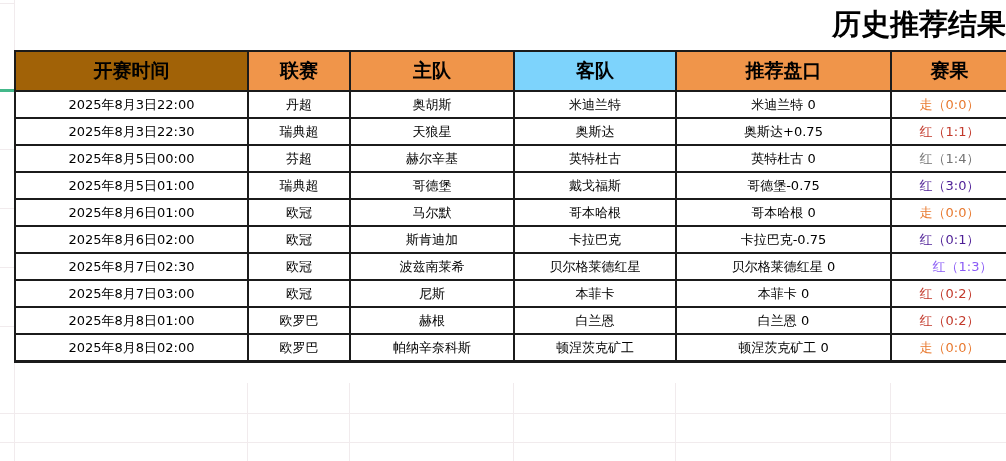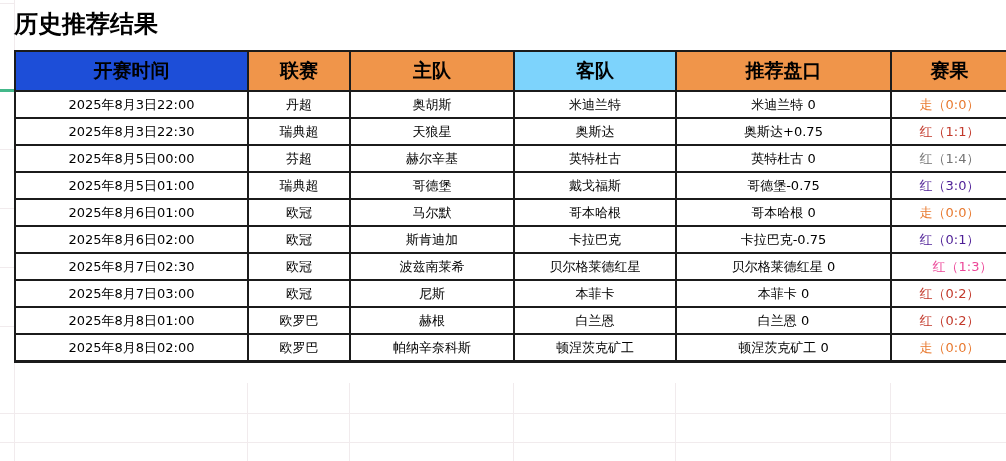--- a/index.html
+++ b/index.html
@@ -10,21 +10,21 @@
   }
   
   .grid{position:absolute;background:#f1ebed;}
   .grid.v{width:1px;}
   .grid.h{height:1px;}
   
   .sel-green{position:absolute;left:0;top:89px;width:15px;height:3px;}
   
   .title{
     position:absolute;left:14px;top:0;width:992px;height:48px;
-    line-height:48px;text-align:left;font-size:24px;font-weight:bold;
+    line-height:48px;text-align:right;font-size:29px;font-weight:bold;
   }
   
   table.results{
     position:absolute;left:14px;top:50px;width:992px;
     border-collapse:collapse;table-layout:fixed;
   }
   table.results th,table.results td{
     border:2px solid #1b1b1b;text-align:center;vertical-align:middle;
     padding:0 2px;white-space:nowrap;overflow:hidden;
   }
@@ -60,21 +60,21 @@
     <colgroup>
       <col style="width:233px">
       <col style="width:102px">
       <col style="width:164px">
       <col style="width:162px">
       <col style="width:215px">
       <col style="width:116px">
     </colgroup>
     <thead>
       <tr>
-        <th style="background: #1d4ed8;">开赛时间</th>
+        <th style="background: #a16207;">开赛时间</th>
         <th style="background: rgb(240, 149, 74);">联赛</th>
         <th style="background: rgb(240, 149, 74);">主队</th>
         <th style="background: #7dd3fc;">客队</th>
         <th style="background: rgb(240, 149, 74);">推荐盘口</th>
         <th style="background: rgb(240, 149, 74);">赛果</th>
       </tr>
     </thead>
     <tbody>
         <tr>
           <td>2025年8月3日22:00</td>
@@ -123,21 +123,21 @@
           <td>卡拉巴克</td>
           <td>卡拉巴克-0.75</td>
           <td style="color: #4c1d95; margin-left: 48px;">红（0:1）</td>
         </tr>
         <tr>
           <td>2025年8月7日02:30</td>
           <td>欧冠</td>
           <td>波兹南莱希</td>
           <td>贝尔格莱德红星</td>
           <td>贝尔格莱德红星 0</td>
-          <td style="color: #ec4899; padding-left: 28px;">红（1:3）</td>
+          <td style="color: #8b5cf6; padding-left: 28px;">红（1:3）</td>
         </tr>
         <tr>
           <td>2025年8月7日03:00</td>
           <td>欧冠</td>
           <td>尼斯</td>
           <td>本菲卡</td>
           <td>本菲卡 0</td>
           <td style="color: rgb(194, 56, 42);">红（0:2）</td>
         </tr>
         <tr>

